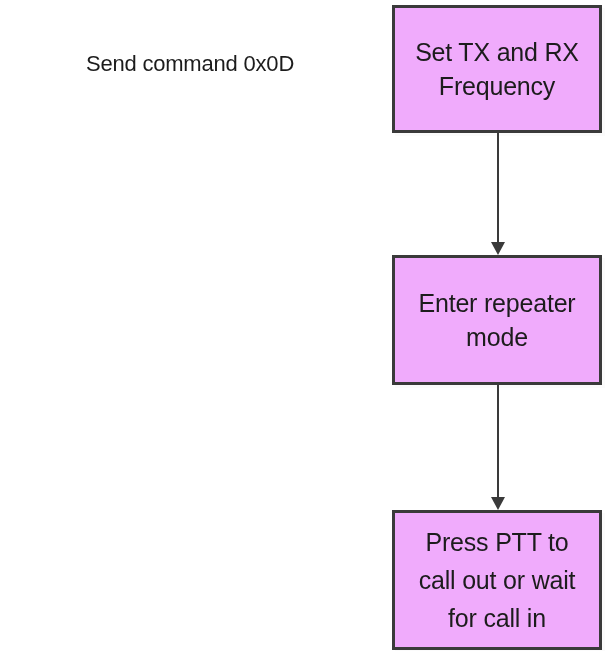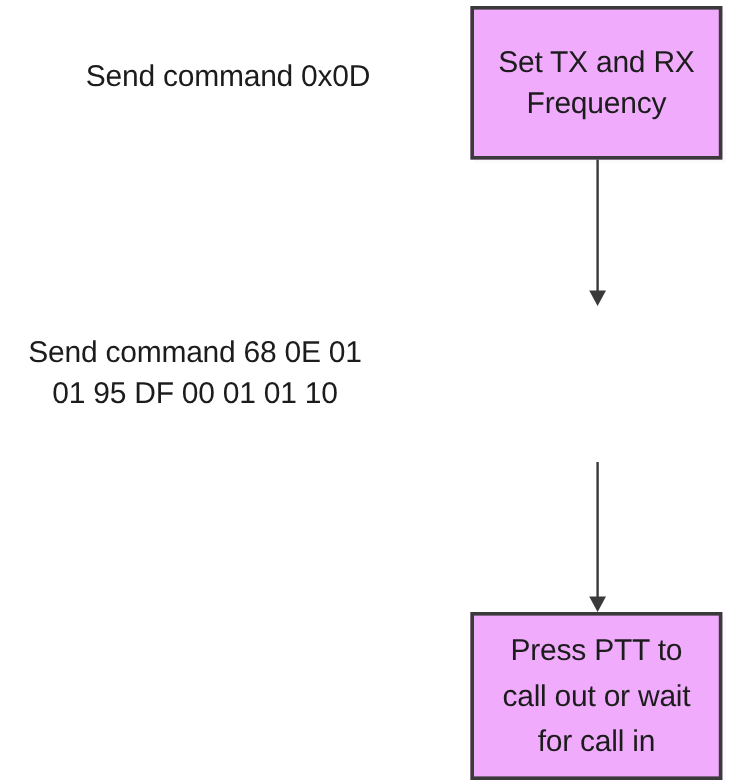--- a/index.html
+++ b/index.html
@@ -99,21 +99,21 @@
   #connector-2 {
     top: 385px;
     height: 125px;
   }
   #connector-2 .stem { height: 113px; }
   #connector-2 .head { top: 112px; }
 
   
   .annotation {
     position: absolute;
-    font-size: 25px;
+    font-size: 22px;
     line-height: 34px;
     color: #1c1c1c;
     letter-spacing: -0.2px;
     text-align: center;
     white-space: pre-line;
   }
 
   #annotation-command-0d {
     left: 0px;
     top: 47px;
@@ -126,33 +126,35 @@
     width: 325px;
   }
 </style>
 </head>
 <body>
 
 <div id="canvas">
 
   <div class="annotation" id="annotation-command-0d">Send command 0x0D</div>
 
-  <div class="annotation" id="annotation-command-repeater">Send command 68 0E 01
-01 95 DF 00 01 01 10</div>
 
   <div class="node" id="node-set-frequency">
     <span class="node-label">Set TX and RX
 Frequency</span>
   </div>
 
   <div class="connector" id="connector-1">
     <div class="stem"></div>
     <div class="head"></div>
   </div>
 
+  <div class="node" id="node-enter-repeater">
+    <span class="node-label">Enter repeater
+mode</span>
+  </div>
 
   <div class="connector" id="connector-2">
     <div class="stem"></div>
     <div class="head"></div>
   </div>
 
   <div class="node" id="node-press-ptt">
     <span class="node-label">Press PTT to
 call out or wait
 for call in</span>

